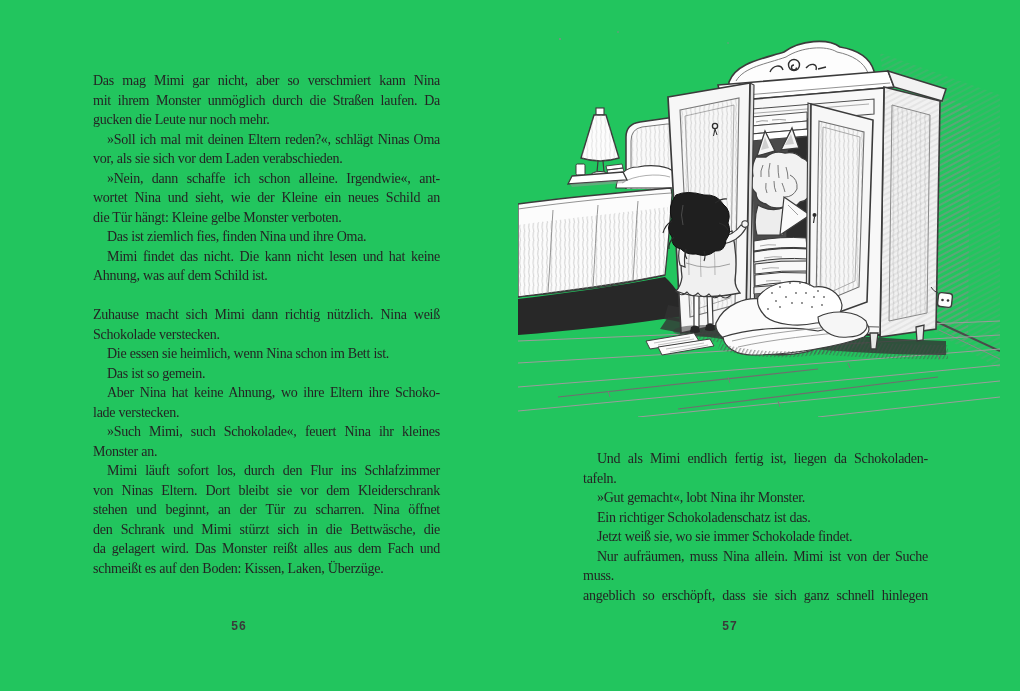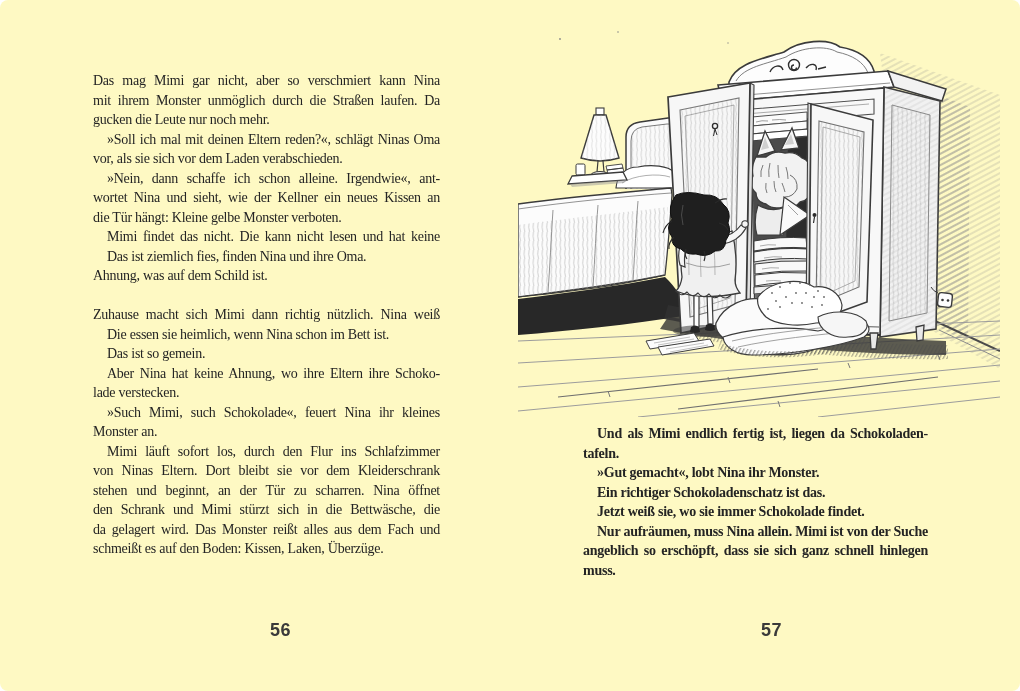--- a/index.html
+++ b/index.html
@@ -1,44 +1,43 @@
 <!DOCTYPE html>
 <html><head>
 <meta charset="utf-8">
 <style>
   html, body { margin: 0; padding: 0; background: #ffffff; }
   .spread {
     position: relative;
     width: 1020px;
     height: 691px;
-    background: #fef9c3;
+    background: #22c55e;
     overflow: hidden;
     font-family: "Liberation Serif", "DejaVu Serif", serif;
-    border-radius: 8px;
   }
   .textblock {
     position: absolute;
     color: #242424;
     font-size: 14px;
     line-height: 19.5px;
     letter-spacing: -0.25px;
   }
   #left-text  { left: 93px;  top: 71px;  width: 347px; }
-  #right-text { left: 583px; top: 424px; width: 345px; font-weight: bold; }
+  #right-text { left: 583px; top: 449px; width: 345px; }
   .line { text-align: justify; text-align-last: justify; height: 19.5px; white-space: normal; }
   .line.last { text-align-last: left; }
   .line.indent { text-indent: 14px; }
   .line.gap { height: 19.5px; }
   .pagenum {
     position: absolute;
     top: 620px;
     width: 60px;
-    text-align: right;
-    font-family: Liberation Sans, sans-serif;
-    font-size: 18px;
+    text-align: left;
+    font-family: Liberation Mono, monospace;
+    font-size: 12px;
     font-weight: 700;
     color: #3a3a3a;
     letter-spacing: 0.5px;
   }
   #num-left  { left: 231px; }
   #num-right { left: 722px; }
   .illu {
     position: absolute;
     left: 518px;
     top: 25px;
@@ -52,27 +51,28 @@
 <div class="spread">
 
   <section>
     <div class="textblock" id="left-text">
         <div class="line">Das mag Mimi gar nicht, aber so verschmiert kann Nina</div>
         <div class="line">mit ihrem Monster unmöglich durch die Straßen laufen. Da</div>
         <div class="line last">gucken die Leute nur noch mehr.</div>
         <div class="line indent">»Soll ich mal mit deinen Eltern reden?«, schlägt Ninas Oma</div>
         <div class="line last">vor, als sie sich vor dem Laden verabschieden.</div>
         <div class="line indent">»Nein, dann schaffe ich schon alleine. Irgendwie«, ant-</div>
-        <div class="line">wortet Nina und sieht, wie der Kellner ein neues Kissen an</div>
+        <div class="line">wortet Nina und sieht, wie der Kleine ein neues Schild an</div>
         <div class="line last">die Tür hängt: Kleine gelbe Monster verboten.</div>
+        <div class="line last indent">Das ist ziemlich fies, finden Nina und ihre Oma.</div>
         <div class="line indent">Mimi findet das nicht. Die kann nicht lesen und hat keine</div>
-        <div class="line last indent">Das ist ziemlich fies, finden Nina und ihre Oma.</div>
         <div class="line last">Ahnung, was auf dem Schild ist.</div>
         <div class="line gap"></div>
         <div class="line">Zuhause macht sich Mimi dann richtig nützlich. Nina weiß</div>
+        <div class="line last">Schokolade verstecken.</div>
         <div class="line last indent">Die essen sie heimlich, wenn Nina schon im Bett ist.</div>
         <div class="line last indent">Das ist so gemein.</div>
         <div class="line indent">Aber Nina hat keine Ahnung, wo ihre Eltern ihre Schoko-</div>
         <div class="line last">lade verstecken.</div>
         <div class="line indent">»Such Mimi, such Schokolade«, feuert Nina ihr kleines</div>
         <div class="line last">Monster an.</div>
         <div class="line indent">Mimi läuft sofort los, durch den Flur ins Schlafzimmer</div>
         <div class="line">von Ninas Eltern. Dort bleibt sie vor dem Kleiderschrank</div>
         <div class="line">stehen und beginnt, an der Tür zu scharren. Nina öffnet</div>
         <div class="line">den Schrank und Mimi stürzt sich in die Bettwäsche, die</div>
@@ -333,19 +333,19 @@
       </g>
     </svg>
 
     <div class="textblock" id="right-text">
         <div class="line indent">Und als Mimi endlich fertig ist, liegen da Schokoladen-</div>
         <div class="line last">tafeln.</div>
         <div class="line last indent">»Gut gemacht«, lobt Nina ihr Monster.</div>
         <div class="line last indent">Ein richtiger Schokoladenschatz ist das.</div>
         <div class="line last indent">Jetzt weiß sie, wo sie immer Schokolade findet.</div>
         <div class="line indent">Nur aufräumen, muss Nina allein. Mimi ist von der Suche</div>
+        <div class="line last">muss.</div>
         <div class="line">angeblich so erschöpft, dass sie sich ganz schnell hinlegen</div>
-        <div class="line last">muss.</div>
       </div>
     <div class="pagenum" id="num-right">57</div>
   </section>
 
 </div>
 
 </body></html>

